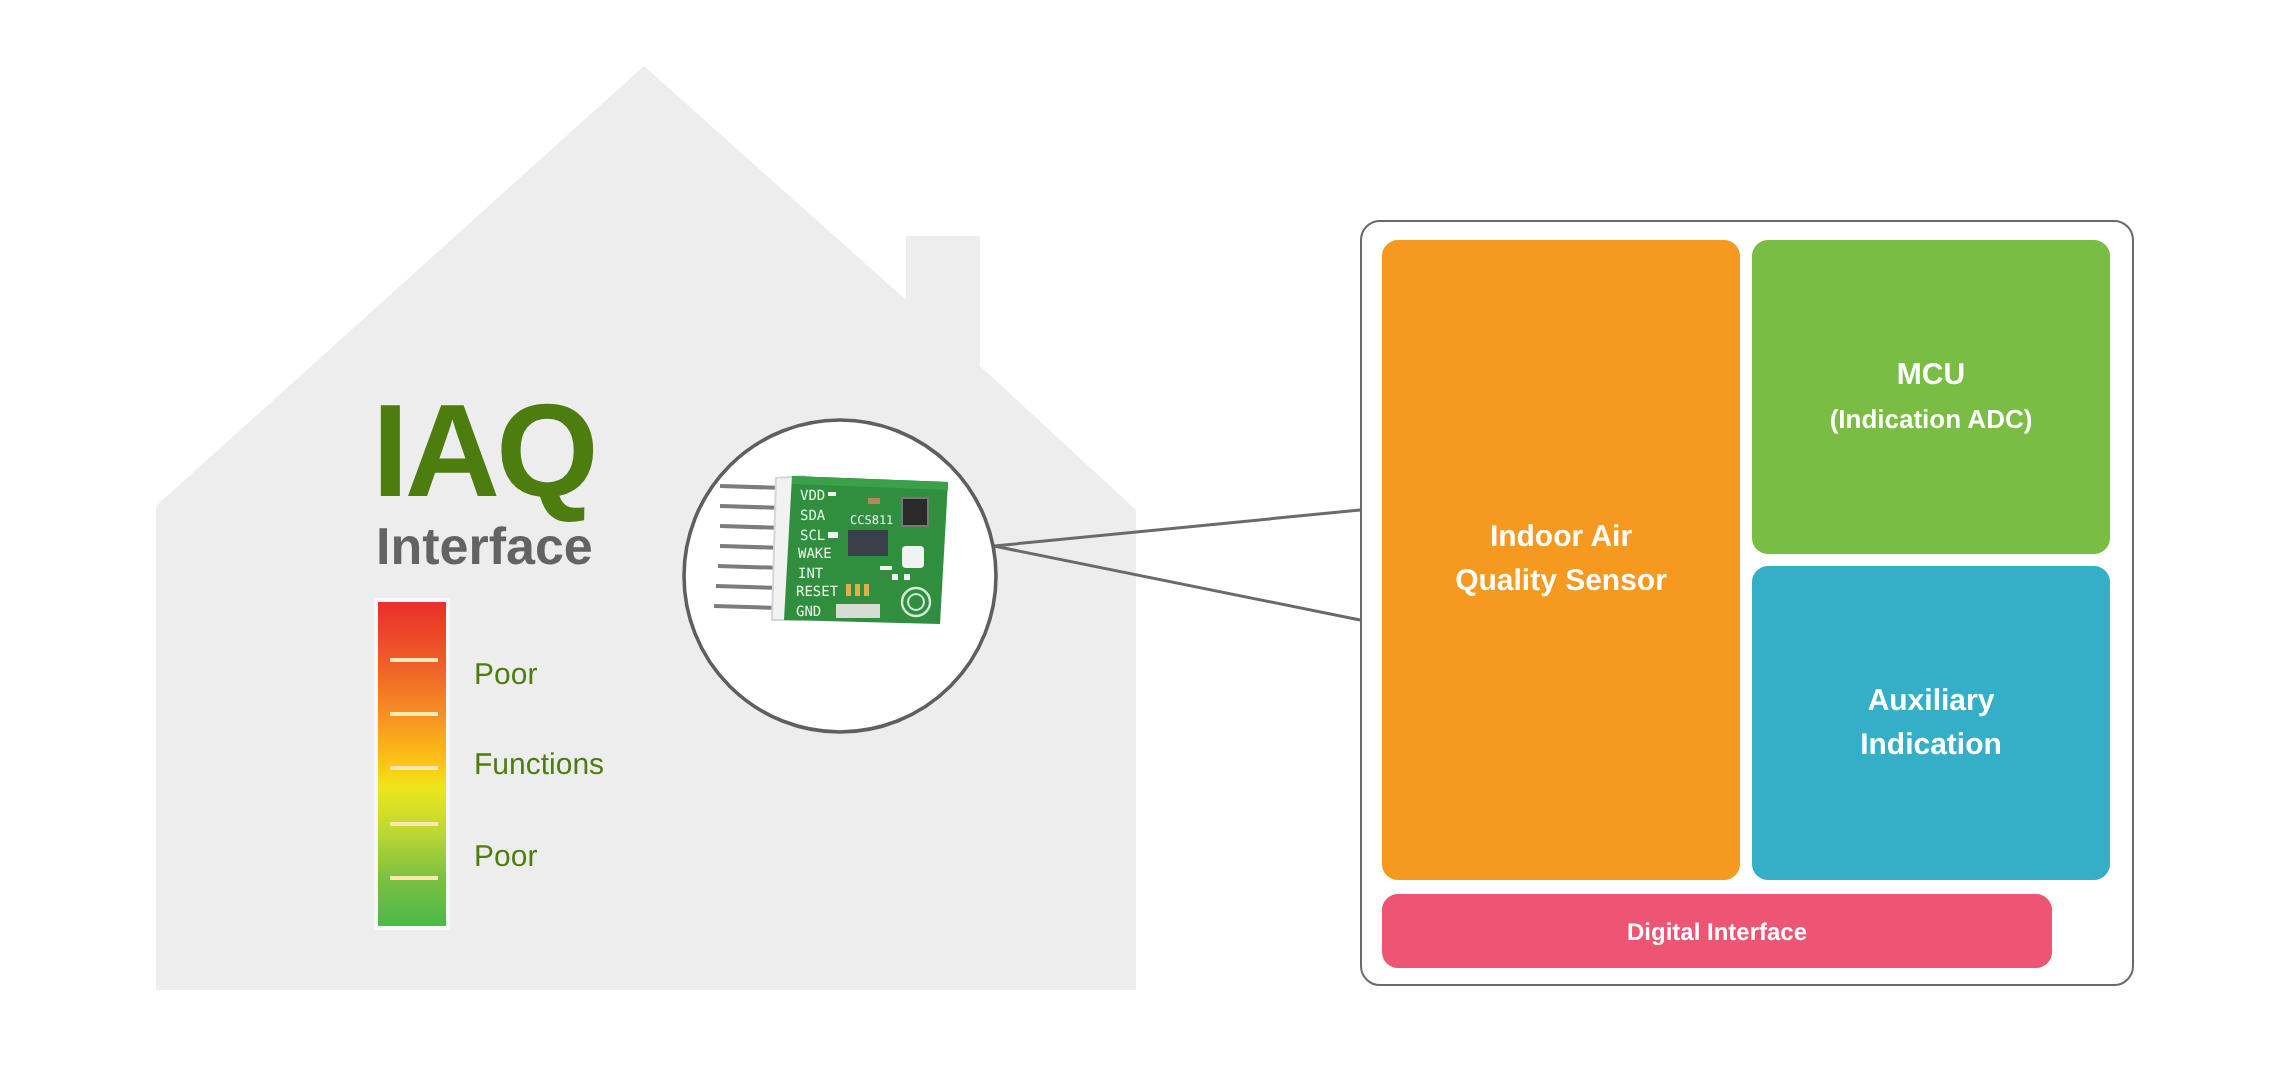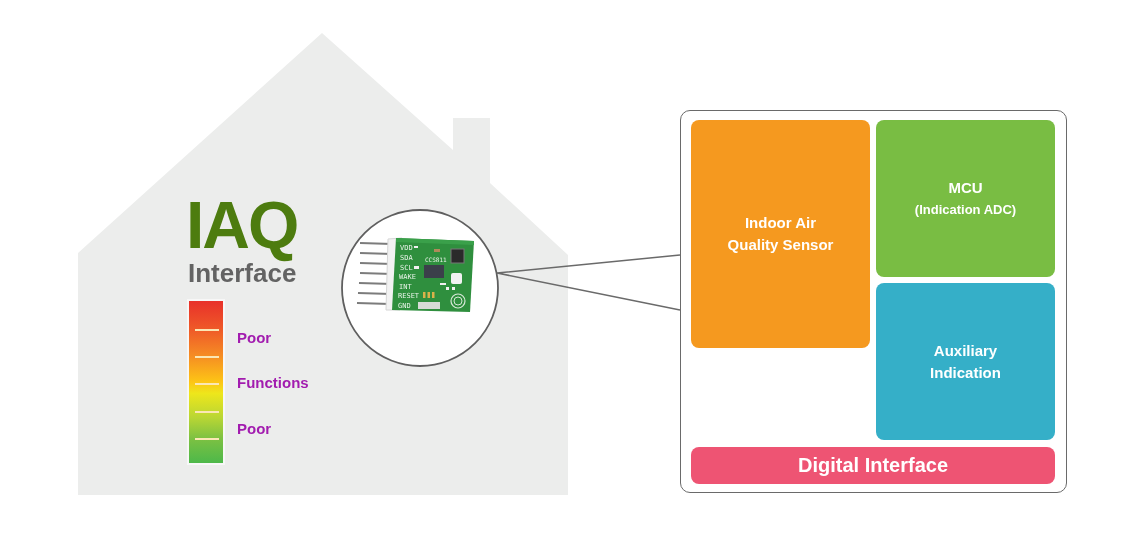--- a/index.html
+++ b/index.html
@@ -5,29 +5,29 @@
   html, body { margin:0; padding:0; background:#ffffff; }
   body { width:1140px; height:541px; position:relative; overflow:hidden;
          font-family:"Liberation Sans", "DejaVu Sans", sans-serif; }
   #house-svg { position:absolute; left:0; top:0; width:1140px; height:541px; }
   .abs { position:absolute; }
   .iaq-title { left:186px; top:190px; font-size:66px; font-weight:bold; color:#4d7c0f; letter-spacing:-2px; line-height:70px; }
   .iaq-sub { left:188px; top:258px; font-size:26px; font-weight:bold; color:#636363; line-height:30px; }
   .scale { left:187px; top:299px; width:38px; height:166px; border:2px solid #f7f7f7; box-sizing:border-box;
            background:linear-gradient(to bottom,#e8302a 0%,#ef5b28 18%,#f58a24 33%,#fdc515 50%,#eee61b 57%,#b9d634 72%,#7cc142 85%,#4db84a 100%); }
   .scale-tick { position:absolute; left:6px; width:24px; height:2px; background:#fbe7b4; }
-  .scale-label { font-size:15px; font-weight:bold; color:#a21caf; }
+  .scale-label { font-size:15px; font-weight:normal; color:#4d7c0f; }
   .block { position:absolute; border-radius:8px; color:#ffffff; font-weight:bold; display:flex; flex-direction:column;
            align-items:center; justify-content:center; text-align:center; box-sizing:border-box; }
   .outer-box { left:680px; top:110px; width:387px; height:383px; border:1.5px solid #6a6a6a; border-radius:10px; box-sizing:border-box; background:#ffffff; }
-  .b-sensor { left:691px; top:120px; width:179px; height:228px; background:#f5991f; font-size:15px; line-height:22px;text-align:right; }
+  .b-sensor { left:691px; top:120px; width:179px; height:320px; background:#f5991f; font-size:15px; line-height:22px;text-align:right; }
   .b-mcu { left:876px; top:120px; width:179px; height:157px; background:#79bd43; font-size:15px; line-height:22px; }
   .b-mcu .sub { font-size:13px; }
   .b-aux { left:876px; top:283px; width:179px; height:157px; background:#35afc8; font-size:15px; line-height:22px; }
-  .b-dig { left:691px; top:447px; width:364px; height:37px; background:#ee5473; font-size:20px; }
+  .b-dig { left:691px; top:447px; width:335px; height:37px; background:#ee5473; font-size:12px; }
   .pcb-pin-label { font-family:"DejaVu Sans Mono", monospace; font-size:7px; fill:#e8f3e8; }
 </style>
 </head>
 <body>
 
 <svg id="house-svg" viewBox="0 0 1140 541">
   <polygon points="322,33 453,150 453,118 490,118 490,183 568,255 568,495 78,495 78,253" fill="#ecedec"></polygon>
 
   <polyline points="680,255 497,273 680,310" fill="none" stroke="#6a6a6a" stroke-width="1.5"></polyline>
 

